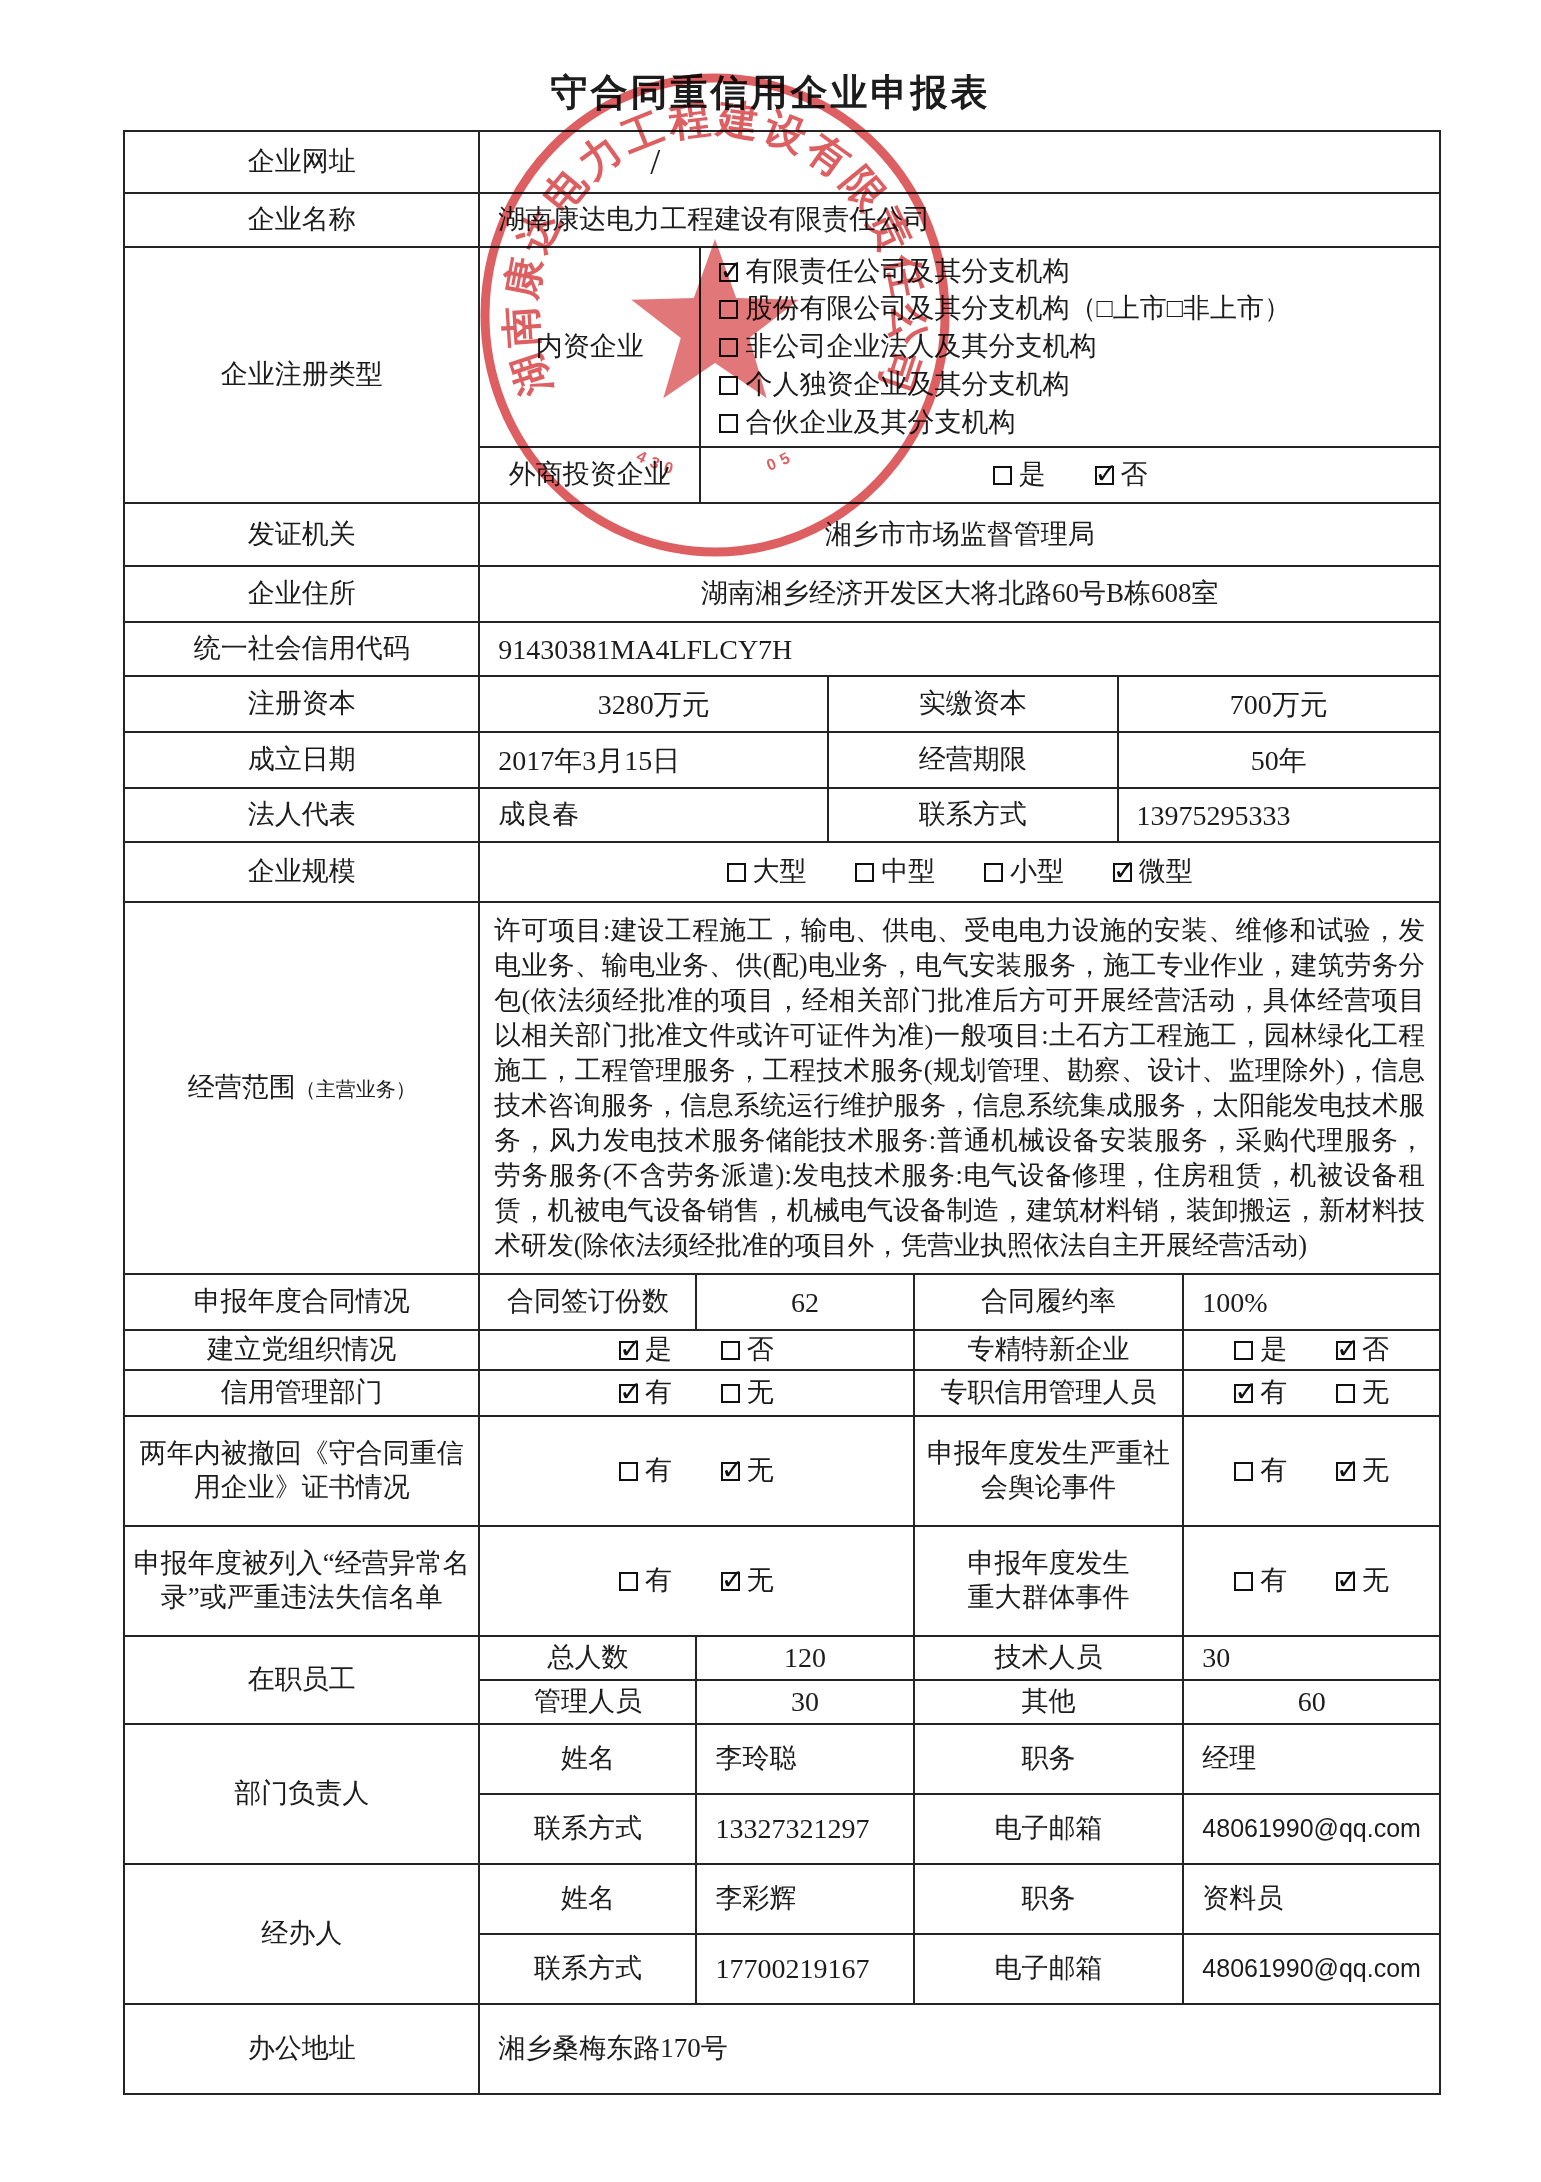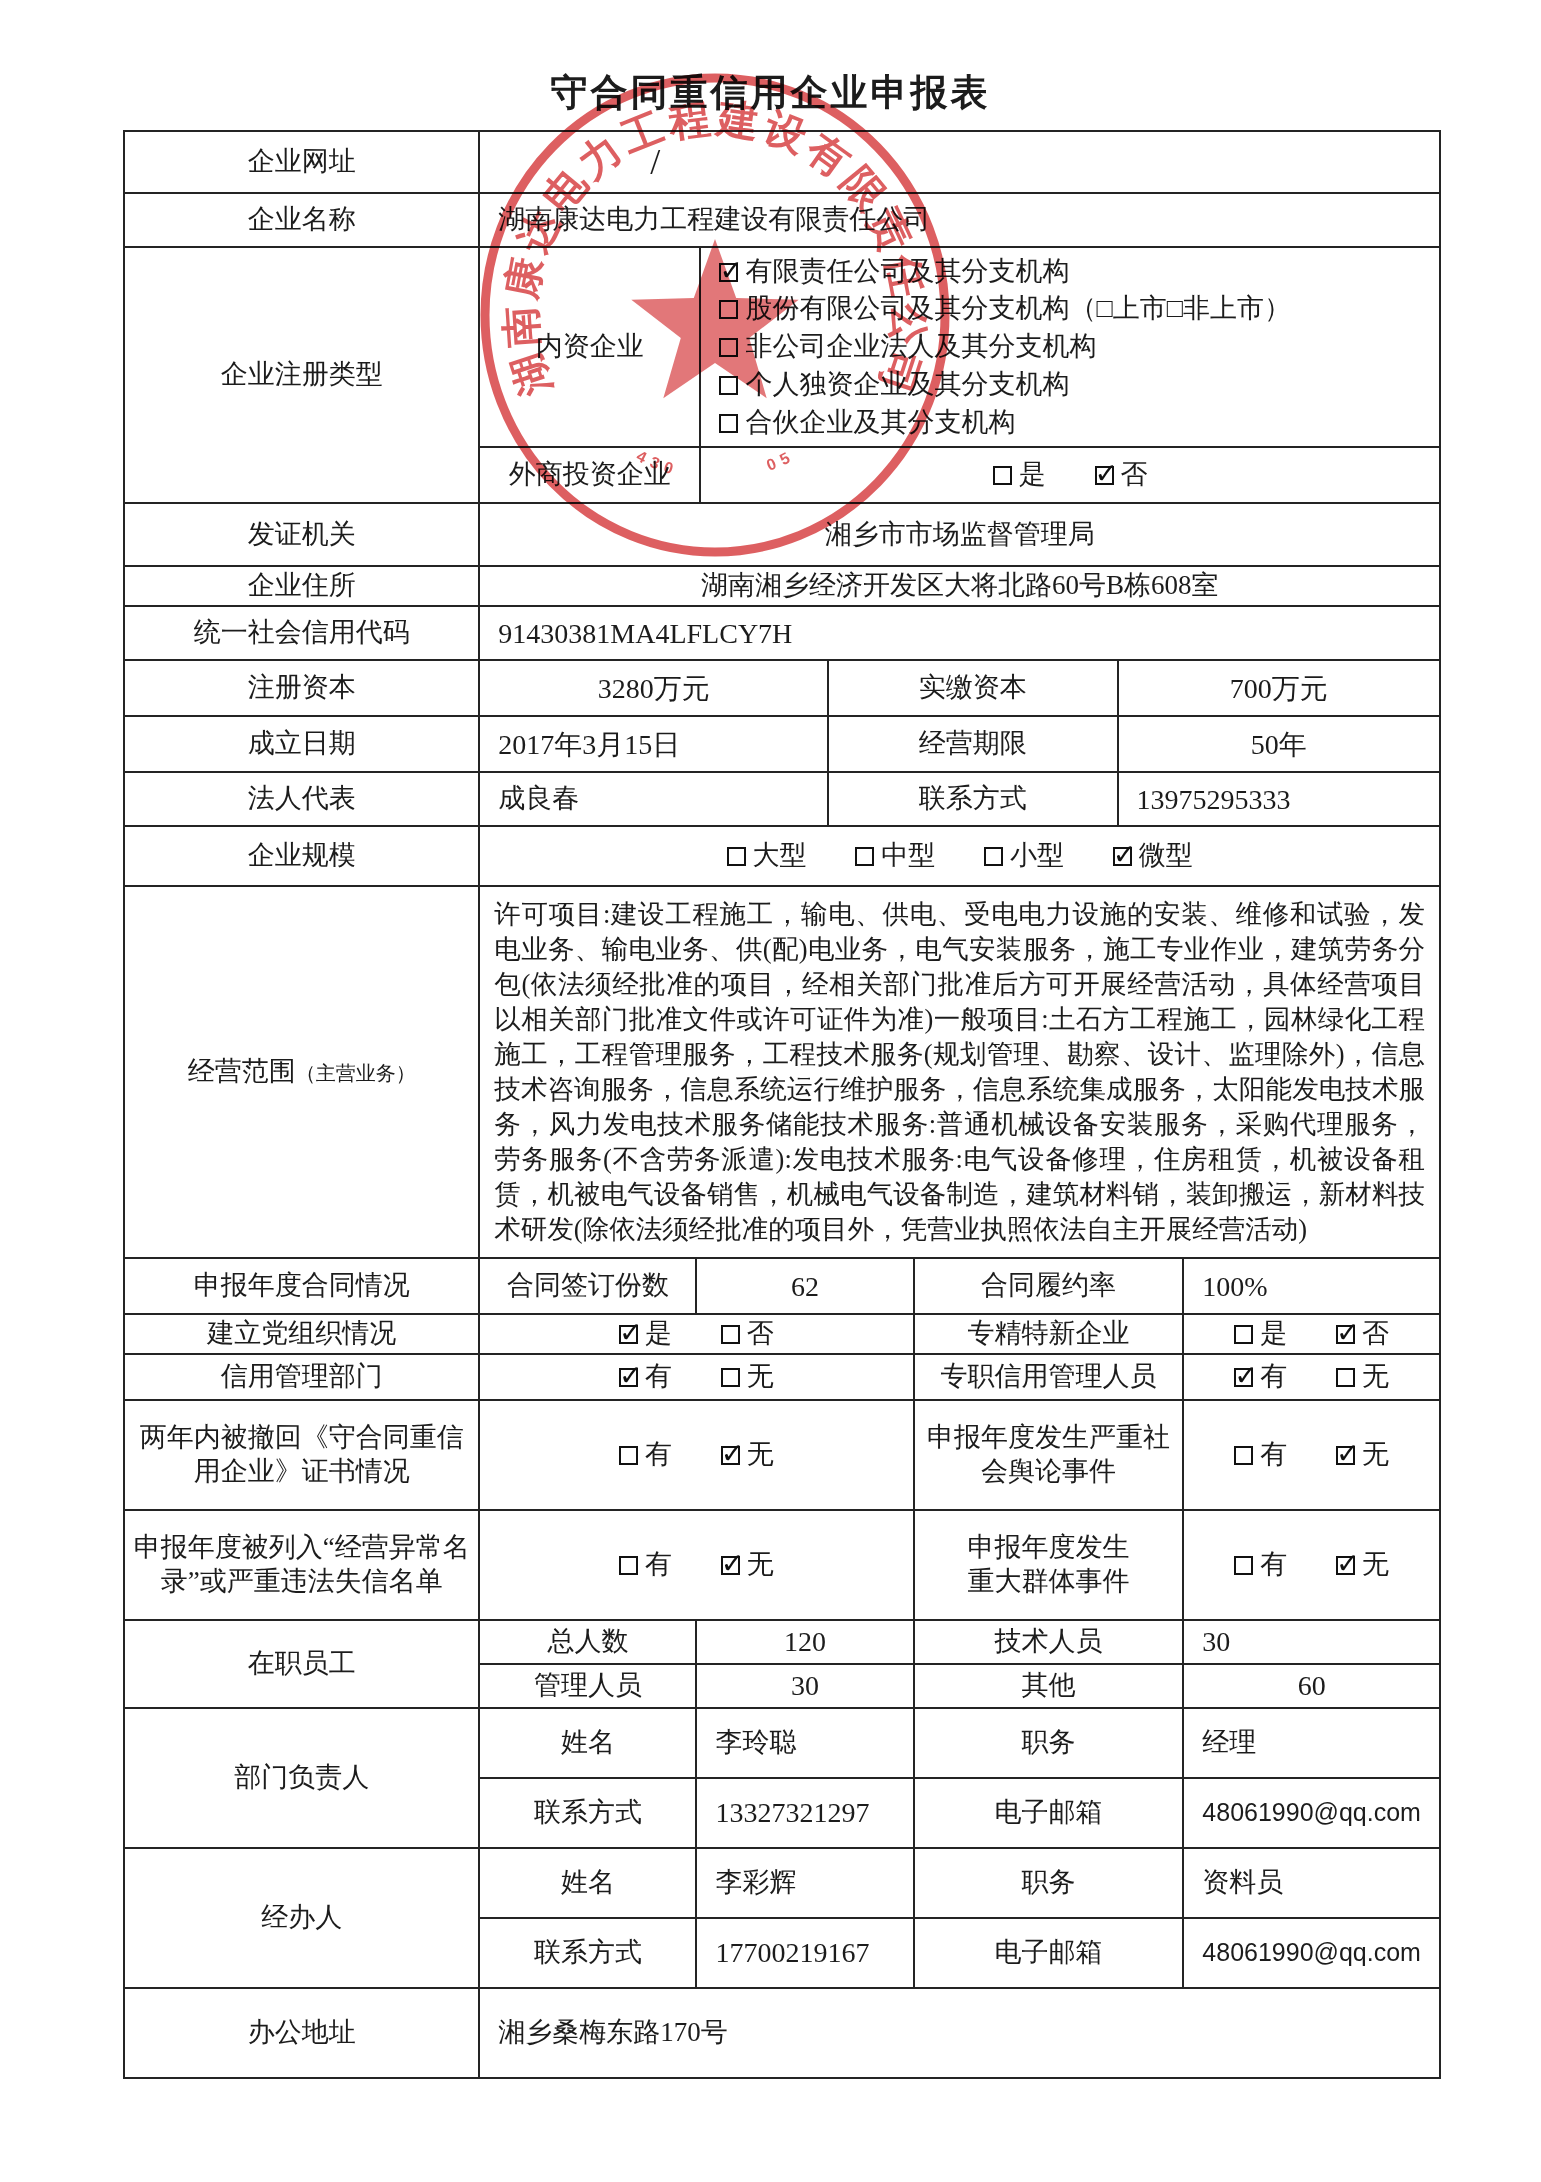--- a/index.html
+++ b/index.html
@@ -101,21 +101,21 @@
     <table class="seg">
       <colgroup>
           <col style="width:27%">
           <col style="width:73%">
         </colgroup>
       <tbody>
           <tr style="height:63px">
         <td class="label">发证机关</td>
         <td class="vcenter">湘乡市市场监督管理局</td>
       </tr>
-      <tr style="height:40px">
+      <tr style="height:56px">
         <td class="label">企业住所</td>
         <td class="vcenter">湖南湘乡经济开发区大将北路60号B栋608室</td>
       </tr>
       <tr style="height:54px">
         <td class="label">统一社会信用代码</td>
         <td class="vleft num">91430381MA4LFLCY7H</td>
       </tr>
     </tbody>
       </table>
 

